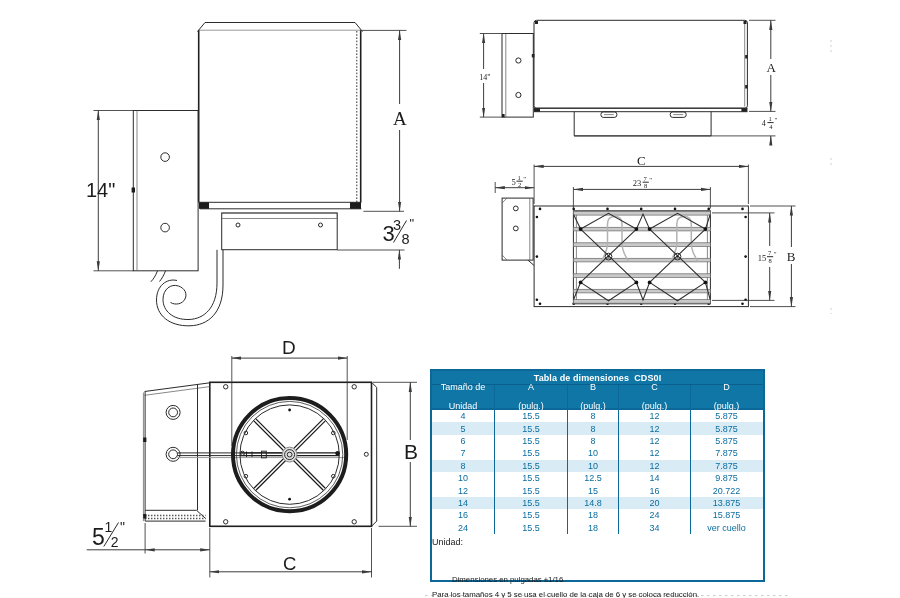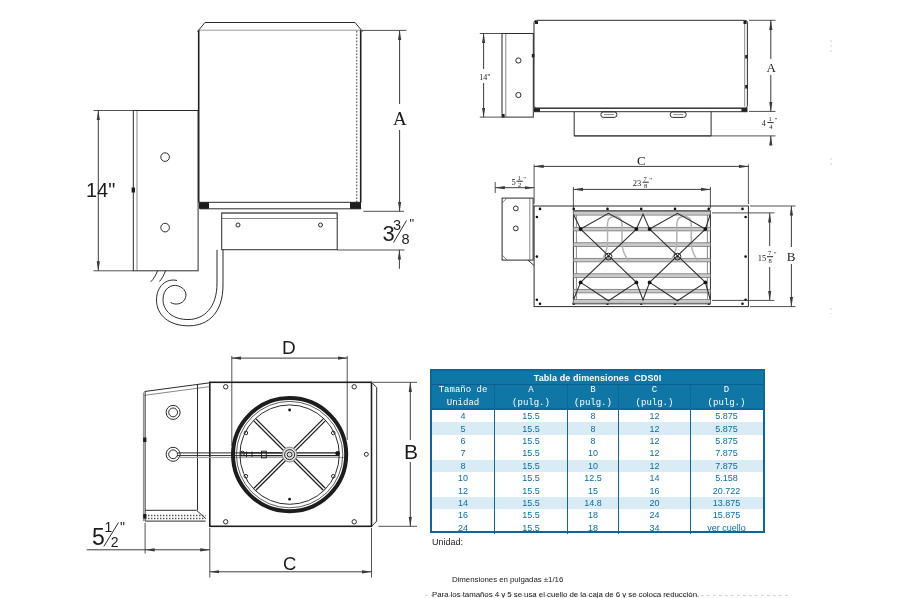--- a/index.html
+++ b/index.html
@@ -8,26 +8,26 @@
 svg{position:absolute;left:0;top:0;}
 .ln{stroke:#2b2b2b;fill:none;stroke-width:1;}
 .hv{stroke:#1f1f1f;fill:none;stroke-width:1.6;}
 .thin{stroke:#555;fill:none;stroke-width:0.7;}
 .ext{stroke:#333;fill:none;stroke-width:0.85;}
 .dim{stroke:#333;fill:none;stroke-width:0.95;}
 .gry{stroke:#9a9a9a;fill:none;stroke-width:1;}
 text{fill:#1c1c1c;}
 .san{font-family:"Liberation Sans",sans-serif;}
 .ser{font-family:"Liberation Serif",serif;}
-#tbl{position:absolute;left:430px;top:369px;width:335px;height:164px;
+#tbl{position:absolute;left:430px;top:369px;width:335px;height:213px;
 border:2px solid #0c6898;box-sizing:border-box;font-size:9px;}
 #tbl .c{text-align:center;box-sizing:border-box;height:100%;display:flex;align-items:center;justify-content:center;}
 .title{background:#0f76a6;color:#fff;font-weight:bold;font-size:9px;letter-spacing:0.1px;height:13px;display:flex;align-items:center;justify-content:center;border-bottom:1px solid #0a5f8d;}
 .hrow{background:#0f76a6;color:#fff;height:23px;display:flex;border-bottom:2px solid #0c6898;}
-.hrow .c{line-height:13px;font-family:Liberation Mono, monospace;}
+.hrow .c{line-height:19px;}
 .drow{height:12.4px;display:flex;color:#0a6da0;}
 .alt{background:#d9ecf5;}
 .c1{width:62px;}
 .c2{width:73px;border-left:1.5px solid #0c6898;}
 .c3{width:51px;border-left:1.5px solid #0c6898;}
 .c4{width:72px;border-left:1.5px solid #0c6898;}
 .c5{width:72px;border-left:1.5px solid #0c6898;}
 .notes{position:absolute;left:432px;color:#1a1a1a;font-size:7.9px;letter-spacing:-0.05px;}
 </style>
 </head>
@@ -355,21 +355,21 @@
         <div class="c c2">15.5</div>
         <div class="c c3">10</div>
         <div class="c c4">12</div>
         <div class="c c5">7.875</div>
       </div>
   <div class="drow">
         <div class="c c1">10</div>
         <div class="c c2">15.5</div>
         <div class="c c3">12.5</div>
         <div class="c c4">14</div>
-        <div class="c c5">5.158</div>
+        <div class="c c5">9.875</div>
       </div>
   <div class="drow">
         <div class="c c1">12</div>
         <div class="c c2">15.5</div>
         <div class="c c3">15</div>
         <div class="c c4">16</div>
         <div class="c c5">20.722</div>
       </div>
   <div class="drow alt">
         <div class="c c1">14</div>

